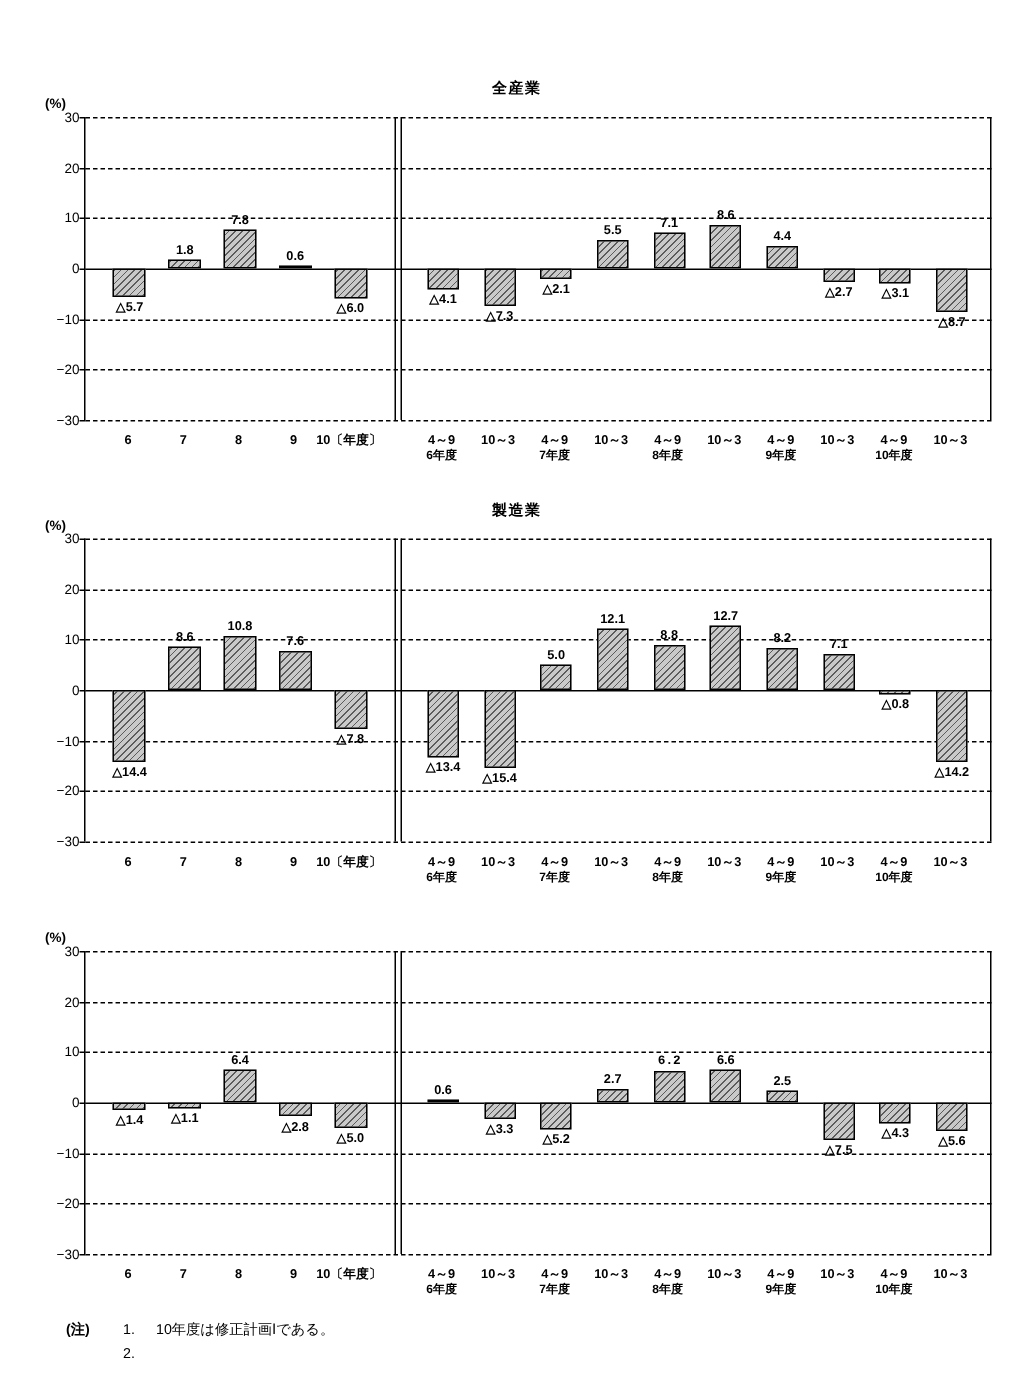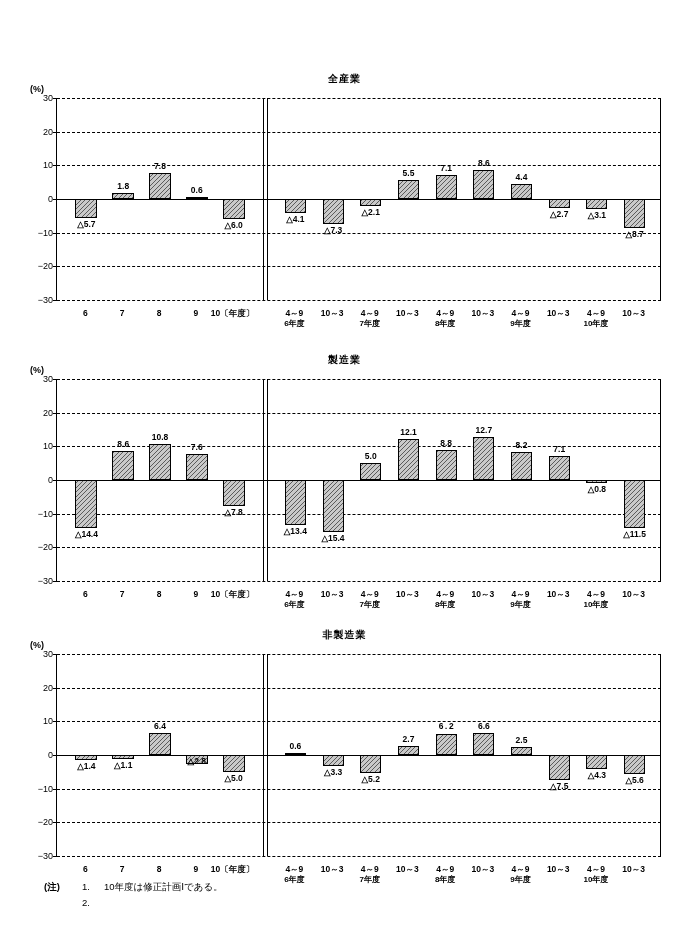--- a/index.html
+++ b/index.html
@@ -27,21 +27,20 @@
     width: 689px;
     text-align: center;
     font-size: 10.5px;
     font-weight: bold;
     letter-spacing: 0.5px;
   }
   .panel {
     position: absolute;
     left: 0;
     width: 615px;
-    margin-top: 20px;
   }
   .panel-title {
     position: absolute;
     top: 0;
     left: 0;
     width: 689px;
     text-align: center;
     font-size: 10px;
     font-weight: bold;
     letter-spacing: 1px;
@@ -274,41 +273,40 @@
         <div class="bar-label" style="left: 389.154px; top: 59.3733px;">8.8</div>
         <div class="bar" style="left: 416.346px; width: 21px; height: 42.7567px; top: 58.2433px;"></div>
         <div class="bar-label" style="left: 426.846px; top: 46.2433px;">12.7</div>
         <div class="bar" style="left: 454.038px; width: 21px; height: 27.6067px; top: 73.3933px;"></div>
         <div class="bar-label" style="left: 464.538px; top: 61.3933px;">8.2</div>
         <div class="bar" style="left: 491.731px; width: 21px; height: 23.9033px; top: 77.0967px;"></div>
         <div class="bar-label" style="left: 502.231px; top: 65.0967px;">7.1</div>
         <div class="bar" style="left: 529.423px; width: 21px; height: 2.69333px; top: 101px;"></div>
         <div class="bar-label" style="left: 539.923px; top: 104.693px;">△0.8</div>
         <div class="bar" style="left: 567.115px; width: 21px; height: 47.8067px; top: 101px;"></div>
-        <div class="bar-label" style="left: 577.615px; top: 149.807px;">△11.5</div>
+        <div class="bar-label" style="left: 577.615px; top: 149.807px;">△14.2</div>
       </div>
       <div class="xlabel" style="left: 85.4286px; top: 236px;">6</div>
       <div class="xlabel" style="left: 122.214px; top: 236px;">7</div>
       <div class="xlabel" style="left: 159px; top: 236px;">8</div>
       <div class="xlabel" style="left: 195.786px; top: 236px;">9</div>
       <div class="xlabel" style="left: 232.571px; top: 236px;">10〔年度〕</div>
       <div class="xlabel" style="left: 294.385px; top: 236px;"><span>4～9</span><span class="sub">6年度</span></div>
       <div class="xlabel" style="left: 332.077px; top: 236px;"><span>10～3</span></div>
       <div class="xlabel" style="left: 369.769px; top: 236px;"><span>4～9</span><span class="sub">7年度</span></div>
       <div class="xlabel" style="left: 407.462px; top: 236px;"><span>10～3</span></div>
       <div class="xlabel" style="left: 445.154px; top: 236px;"><span>4～9</span><span class="sub">8年度</span></div>
       <div class="xlabel" style="left: 482.846px; top: 236px;"><span>10～3</span></div>
       <div class="xlabel" style="left: 520.538px; top: 236px;"><span>4～9</span><span class="sub">9年度</span></div>
       <div class="xlabel" style="left: 558.231px; top: 236px;"><span>10～3</span></div>
       <div class="xlabel" style="left: 595.923px; top: 236px;"><span>4～9</span><span class="sub">10年度</span></div>
       <div class="xlabel" style="left: 633.615px; top: 236px;"><span>10～3</span></div>
     </div>
 
   <div class="panel" id="panel2" style="top:608px;height:250px;">
-    <div class="panel-title">非製造業</div>
     <div class="unit" style="left:30px;top:12px;">(%)</div>
   <div class="plot" style="left: 56px; top: 26px; width: 604px; height: 202px;">
         <div class="gridline" style="top: 0px;"></div>
         <div class="ytickmark" style="top: 0px;"></div>
         <div class="ytick" style="top: 0px;">30</div>
         <div class="gridline" style="top: 33.6667px;"></div>
         <div class="ytickmark" style="top: 33.6667px;"></div>
         <div class="ytick" style="top: 33.6667px;">20</div>
         <div class="gridline" style="top: 67.3333px;"></div>
         <div class="ytickmark" style="top: 67.3333px;"></div>
@@ -328,21 +326,21 @@
         <div class="divider" style="left: 206px;"></div>
         <div class="divider" style="left: 210px;"></div>
         <div class="divider" style="left: 603px;"></div>
         <div class="bar" style="left: 18.4286px; width: 22px; height: 4.71333px; top: 101px;"></div>
         <div class="bar-label" style="left: 29.4286px; top: 106.713px;">△1.4</div>
         <div class="bar" style="left: 55.2143px; width: 22px; height: 3.70333px; top: 101px;"></div>
         <div class="bar-label" style="left: 66.2143px; top: 105.703px;">△1.1</div>
         <div class="bar" style="left: 92px; width: 22px; height: 21.5467px; top: 79.4533px;"></div>
         <div class="bar-label" style="left: 103px; top: 67.4533px;">6.4</div>
         <div class="bar" style="left: 128.786px; width: 22px; height: 9.42667px; top: 101px;"></div>
-        <div class="bar-label" style="left: 139.786px; top: 102px;">△2.8</div>
+        <div class="bar-label" style="left: 139.786px; top: 112px;">△2.8</div>
         <div class="bar" style="left: 165.571px; width: 22px; height: 16.8333px; top: 101px;"></div>
         <div class="bar-label" style="left: 176.571px; top: 118.833px;">△5.0</div>
         <div class="bar" style="left: 227.885px; width: 21px; height: 2.02px; top: 98.98px;"></div>
         <div class="bar-label" style="left: 238.385px; top: 86.98px;">0.6</div>
         <div class="bar" style="left: 265.577px; width: 21px; height: 11.11px; top: 101px;"></div>
         <div class="bar-label" style="left: 276.077px; top: 113.11px;">△3.3</div>
         <div class="bar" style="left: 303.269px; width: 21px; height: 17.5067px; top: 101px;"></div>
         <div class="bar-label" style="left: 313.769px; top: 119.507px; text-align: right;">△5.2</div>
         <div class="bar" style="left: 340.962px; width: 21px; height: 9.09px; top: 91.91px;"></div>
         <div class="bar-label" style="left: 351.462px; top: 79.91px;">2.7</div>

